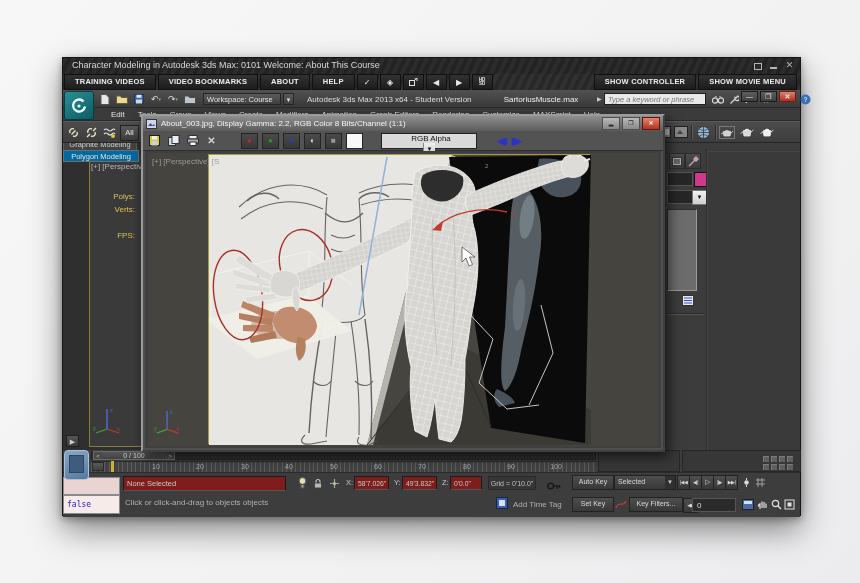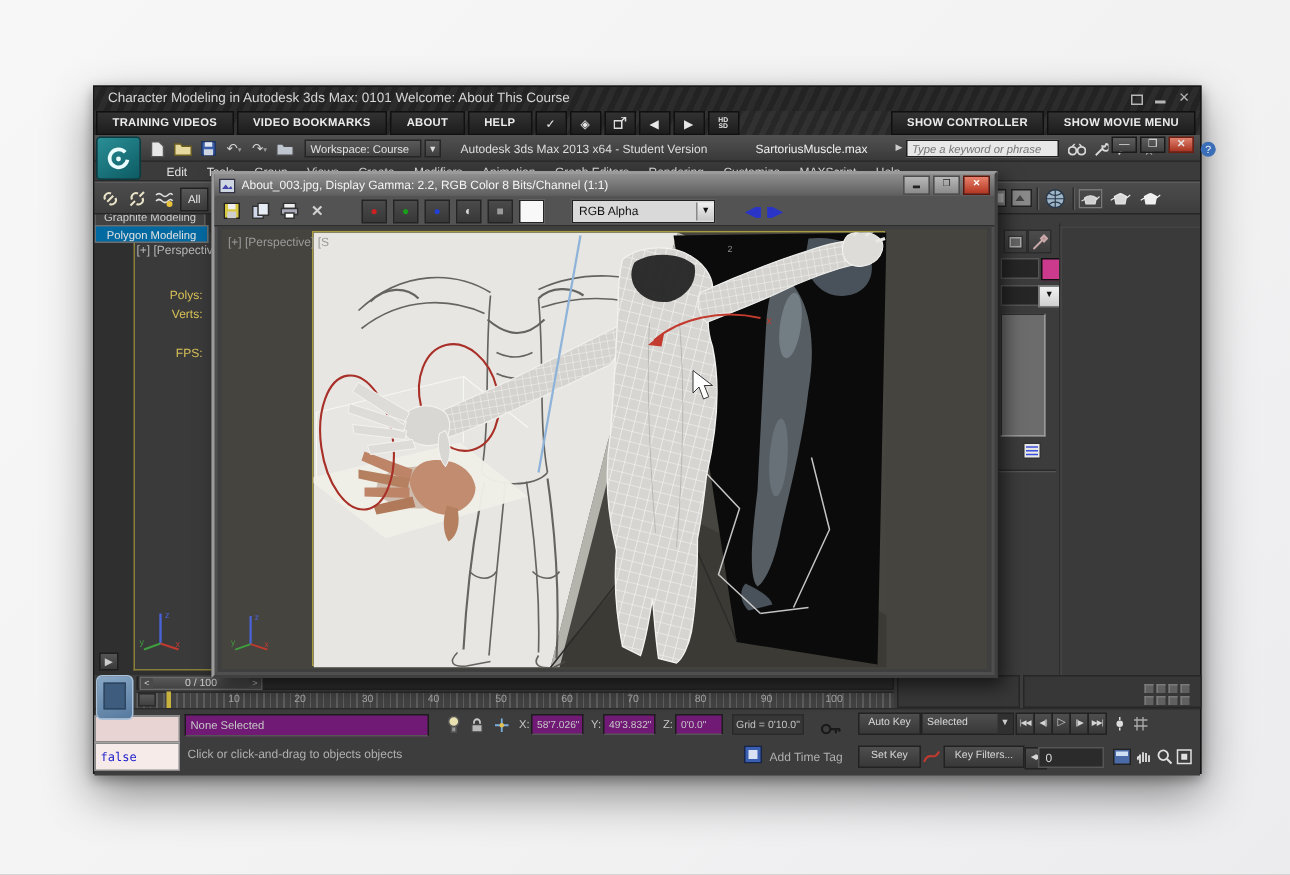--- a/index.html
+++ b/index.html
@@ -67,21 +67,21 @@
   .cpflat{position:absolute;left:42px;top:8px;width:96px;height:299px;background:#3a3a3a;border:1px solid #454545;}
   
   .imgwin{left:78px;top:56px;width:524px;height:338px;background:#4f4f4f;border:2px solid;border-color:#9b9b9b #3f3f3f #3f3f3f #9b9b9b;box-shadow:4px 5px 12px rgba(0,0,0,.6);z-index:20;}
   .iwtitle{left:0;top:0;width:100%;height:15px;background:linear-gradient(#8f8f8f,#5c5c5c);display:flex;align-items:center;padding:0 3px;}
   .iwtitle .txt{color:#f4f4f4;font-size:8px;margin-left:4px;white-space:nowrap;overflow:hidden;flex:1;}
   .iwbtn{width:16px;height:11px;margin-left:2px;background:linear-gradient(#b8b8b8,#8a8a8a);border:1px solid #4e4e4e;color:#222;font-size:6px;line-height:10px;text-align:center;flex:none;}
   .iwbtn.close{background:linear-gradient(#e8816b,#b23520);border-color:#5e170c;color:#fff;font-weight:bold;}
   .iwtools{left:0;top:15px;width:100%;height:20px;background:#535353;border-bottom:1px solid #2e2e2e;display:flex;align-items:center;padding:0 4px;gap:4px;}
   .iwic{width:15px;height:14px;display:flex;align-items:center;justify-content:center;}
   .chbtn{width:15px;height:14px;background:linear-gradient(#4a4a4a,#383838);border:1px solid #242424;display:flex;align-items:center;justify-content:center;font-size:8px;}
-  .chdd{width:94px;height:14px;background:#d9d9d9;border:1px solid #222;display:flex;align-items:center;}
+  .chdd{width:94px;height:14px;background:#d9d9d9;border:1px solid #222;display:flex;align-items:center;flex-direction:column;}
   .chdd .t{flex:1;font-size:8px;color:#111;padding-left:4px;}
   .chdd .a{width:11px;height:12px;background:linear-gradient(#f0f0f0,#c8c8c8);border-left:1px solid #888;color:#111;font-size:6px;text-align:center;line-height:12px;}
   .bluearr{color:#2a35c8;font-size:9px;font-weight:bold;letter-spacing:-1px;}
   .iwcontent{left:2px;top:35px;width:516px;height:297px;background:#3f3f3f;}
   .jpg{left:3px;top:2px;width:510px;height:293px;background:#45443f;overflow:hidden;}
   .scenebox{left:60px;top:1px;width:382px;height:290px;border:1px solid #a89a3f;}
   .scenelabel{left:4px;top:4px;color:#9b9b9b;font-size:8px;z-index:3;white-space:nowrap;}
   
   .timeline{left:0;top:392px;width:100%;height:22px;background:#3d3d3d;}
   .bluewidget{left:1px;top:0px;width:25px;height:30px;background:linear-gradient(160deg,#89a8c6,#55799e);border:1px solid #a8c2da;border-radius:4px;z-index:6;}
@@ -94,21 +94,21 @@
   .tick{position:absolute;top:13px;width:16px;text-align:center;color:#a8a8a8;font-size:7px;}
   .frame0{left:48px;top:11px;width:3px;height:11px;background:#c8b23e;z-index:2;}
   .minitrk{left:29px;top:12px;width:12px;height:9px;background:linear-gradient(#5a5a5a,#414141);border:1px solid #2a2a2a;z-index:3;}
   .tlpanel{top:0;height:22px;background:#373737;border:1px solid #272727;}
   .grips{left:700px;top:6px;display:grid;grid-template-columns:repeat(4,6px);grid-auto-rows:6px;gap:2px;z-index:3;}
   .grip{background:#606060;border-top:1px solid #7a7a7a;border-left:1px solid #7a7a7a;box-sizing:border-box;}
   
   .statusarea{left:0;top:414px;width:100%;height:45px;background:#3d3d3d;border-top:1px solid #2c2c2c;}
   .listener1{left:0px;top:4px;width:57px;height:18px;background:#e9d4d4;border:1px solid #8a8a8a;}
   .listener2{left:0px;top:22px;width:57px;height:19px;background:#f6ebe9;border:1px solid #8a8a8a;color:#2222cc;font-family:"DejaVu Sans Mono",monospace;font-size:8px;line-height:17px;padding-left:3px;}
-  .fld{background:#701a75;border:1px solid #1c1c1c;border-bottom-color:#555;color:#c8c8c8;font-size:7.5px;line-height:13px;padding-left:3px;white-space:nowrap;overflow:hidden;}
+  .fld{background:#7f1d1d;border:1px solid #1c1c1c;border-bottom-color:#555;color:#c8c8c8;font-size:7.5px;line-height:13px;padding-left:3px;white-space:nowrap;overflow:hidden;}
   .slbl{position:absolute;color:#c8c8c8;font-size:7.5px;line-height:14px;}
   .sic{position:absolute;width:14px;height:14px;display:flex;align-items:center;justify-content:center;}
   .grp{left:425px;top:3px;width:48px;height:14px;background:#363636;border:1px solid #2a2a2a;color:#c2c2c2;font-size:7px;line-height:13px;text-align:center;}
   .akbtn{position:absolute;width:40px;height:13px;background:linear-gradient(#4e4e4e,#383838);border:1px solid #222;color:#d8d8d8;font-size:7px;text-align:center;line-height:12px;white-space:nowrap;}
   .dd{position:absolute;height:13px;background:linear-gradient(#4e4e4e,#383838);border:1px solid #222;display:flex;}
   .dd .t{flex:1;color:#d8d8d8;font-size:7px;line-height:12px;padding-left:3px;}
   .dd .a{width:10px;color:#ccc;font-size:6px;text-align:center;line-height:12px;background:#303030;}
   .pbk{position:absolute;width:11px;height:13px;background:linear-gradient(#4e4e4e,#383838);border:1px solid #222;color:#d5d5d5;font-size:5px;text-align:center;line-height:12px;letter-spacing:-.5px;}
   .prompt{color:#b0b0b0;font-size:8px;line-height:14px;}
   .framefld{left:629px;top:25px;width:44px;height:14px;background:#2b2b2b;border:1px solid #555;color:#ddd;font-size:8px;line-height:13px;padding-left:4px;}

